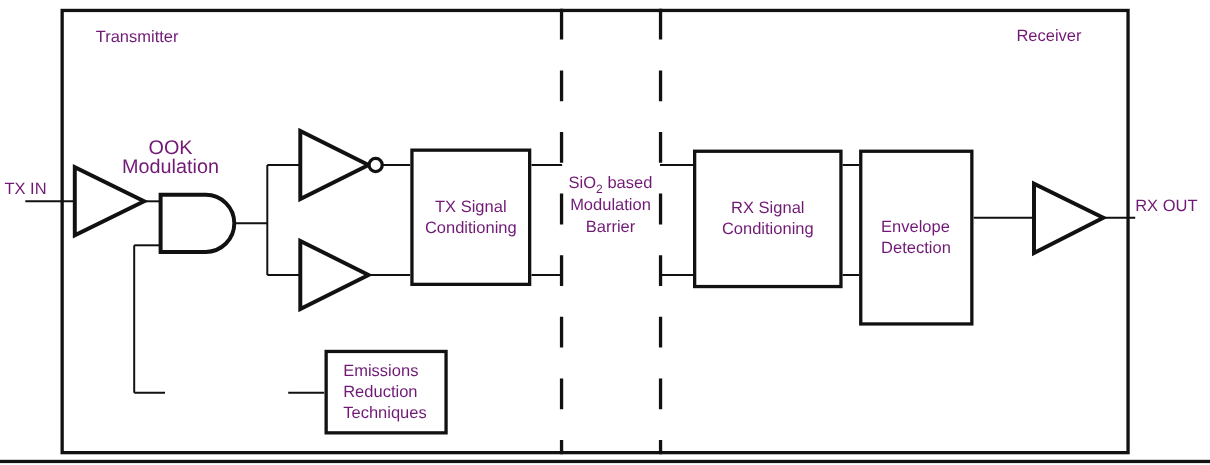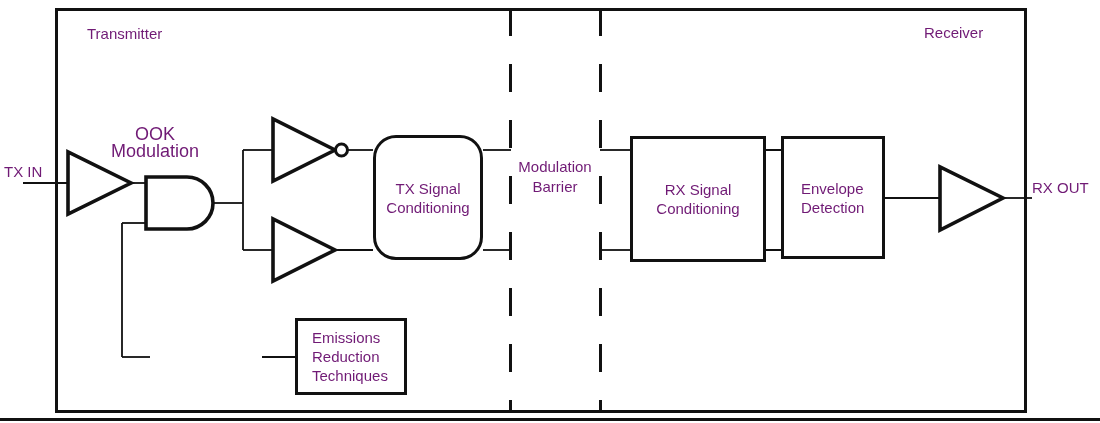--- a/index.html
+++ b/index.html
@@ -28,23 +28,23 @@
     background: #ffffff;
     display: flex;
     flex-direction: column;
     justify-content: center;
     align-items: center;
     font-size: 15px;
     line-height: 19px;
     text-align: center;
   }
   .block.align-left { align-items: flex-start; text-align: left; }
-  .block-tx   { left: 373px; top: 135px; width: 110px; height: 125px; border-radius: 23px; }
+  .block-tx   { left: 373px; top: 135px; width: 110px; height: 125px; }
   .block-rx   { left: 630px; top: 136px; width: 136px; height: 126px; }
-  .block-env  { left: 781px; top: 136px; width: 104px; height: 123px; padding-left: 17px; }
+  .block-env  { left: 781px; top: 136px; width: 104px; height: 160px; padding-left: 17px; }
   .block-osc  { left: 150px; top: 320px; width: 112px; height: 73px; }
   .block-emi  { left: 295px; top: 318px; width: 112px; height: 77px; padding-left: 14px; }
   .annot {
     position: absolute;
     font-size: 18px;
     text-align: center;
   }
   .annot-ook { left: 105px; top: 126px; width: 100px; line-height: 17px; }
   .barrier-label {
     position: absolute;
@@ -114,20 +114,21 @@
 
   <div class="port-label" style="left:4px; top:164px;">TX IN</div>
   <div class="port-label" style="left:1032px; top:180px;">RX OUT</div>
 
   <div class="annot annot-ook">
     <div class="line">OOK</div>
     <div class="line">Modulation</div>
   </div>
 
   <div class="barrier-label">
+    <div class="line"><span>SiO</span><sub>2</sub><span> based</span></div>
     <div class="line">Modulation</div>
     <div class="line">Barrier</div>
   </div>
 
   <div class="block block-tx">
     <div class="line">TX Signal</div>
     <div class="line">Conditioning</div>
   </div>
 
   <div class="block block-rx">

